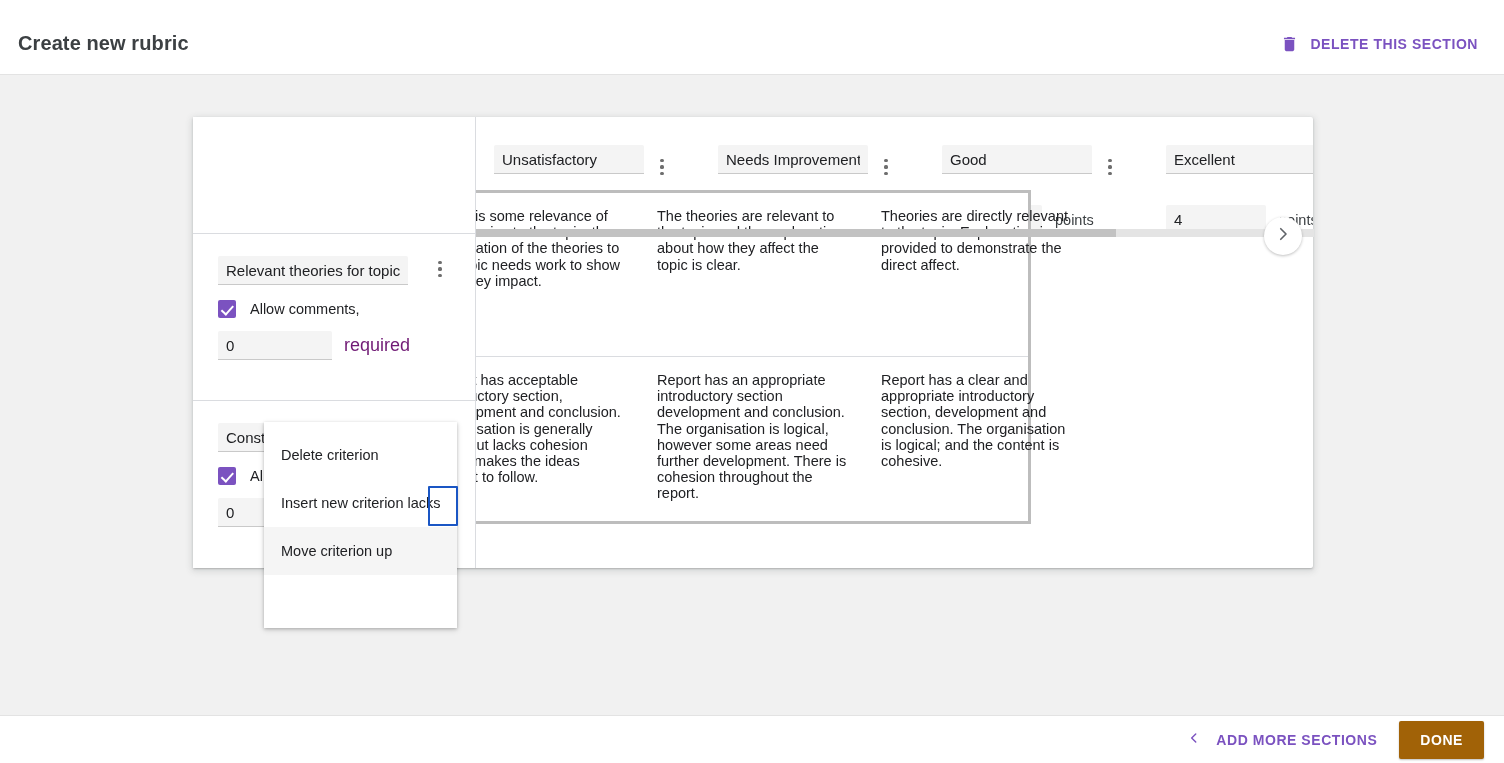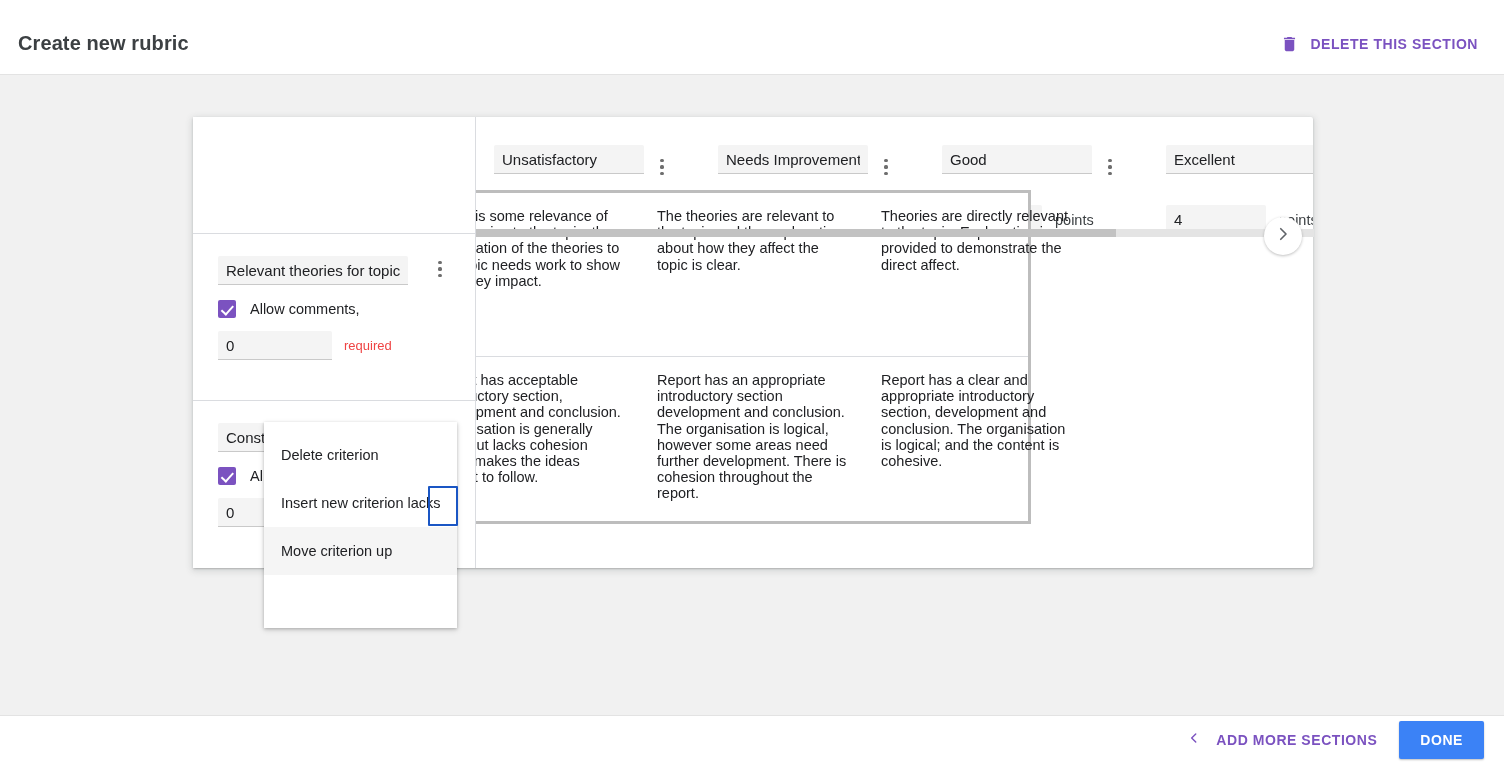--- a/index.html
+++ b/index.html
@@ -77,21 +77,21 @@
     border-bottom: 1px solid #c9c9c9;
     font-family: "Liberation Sans", sans-serif;
     font-size: 15px; color: #202124;
     padding: 6px 8px 5px 8px;
     outline: none;
     border-radius: 2px 2px 0 0;
   }
   .crit-name { width: 190px; }
   .num-field { width: 114px; font-size: 15px; }
   .row-inline { display: flex; align-items: center; gap: 12px; }
-  .side-lbl { font-size: 13px; color: #ef4444; }
+  .side-lbl { font-size: 18px; color: #701a75; }
 
   .kebab {
     position: absolute;
     width: 22px; height: 30px;
     display: flex; flex-direction: column;
     align-items: center; justify-content: center; gap: 3px;
     cursor: pointer;
   }
   .kebab i {
     width: 3.2px; height: 3.2px; border-radius: 50%;
@@ -223,21 +223,21 @@
   }
   #add-more-sections {
     display: flex; align-items: center; gap: 15px;
     cursor: pointer; margin-right: 22px;
   }
   #add-more-sections .lbl {
     font-size: 14px; font-weight: bold; letter-spacing: .55px;
     color: #7b52c0;
   }
   #done-button {
-    background: #3b82f6; color: #fff;
+    background: #a16207; color: #fff;
     font-size: 14px; font-weight: bold; letter-spacing: .55px;
     border: none; border-radius: 2px;
     padding: 11px 21px; cursor: pointer;
     font-family: "Liberation Sans", sans-serif;
     box-shadow: 0 1px 2px rgba(0,0,0,.25);
   }
 </style>
 </head>
 <body>
 

